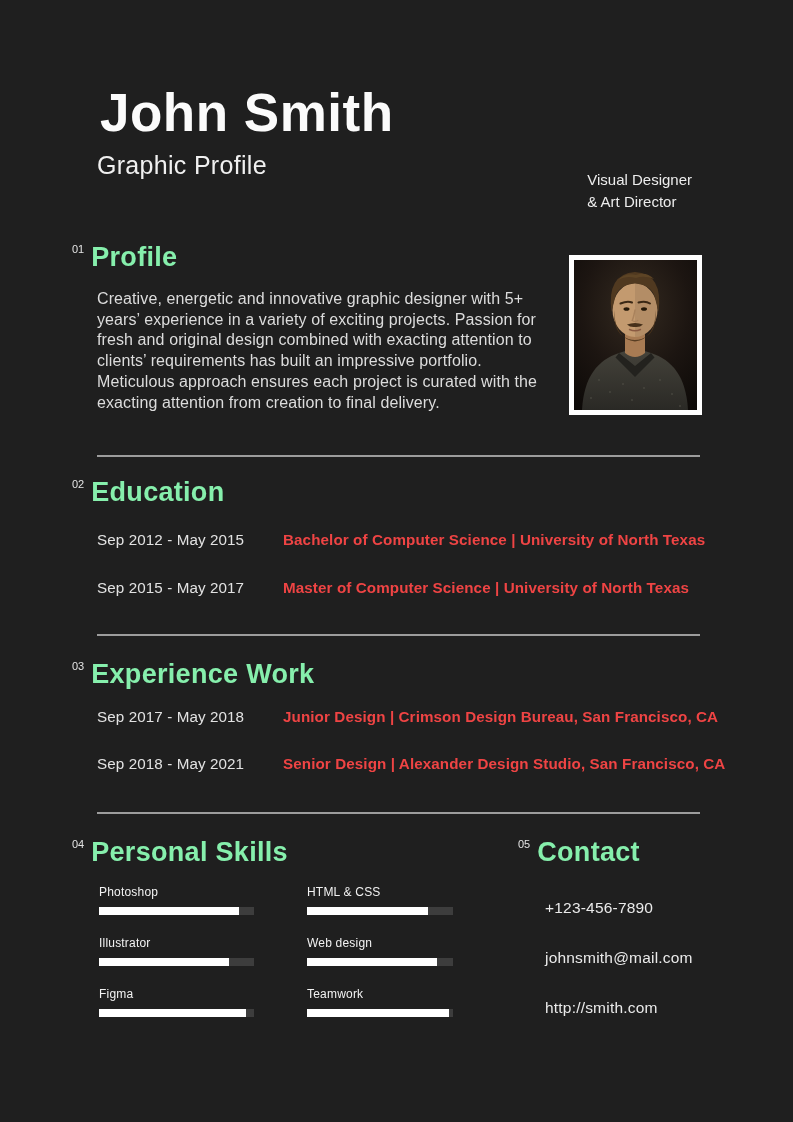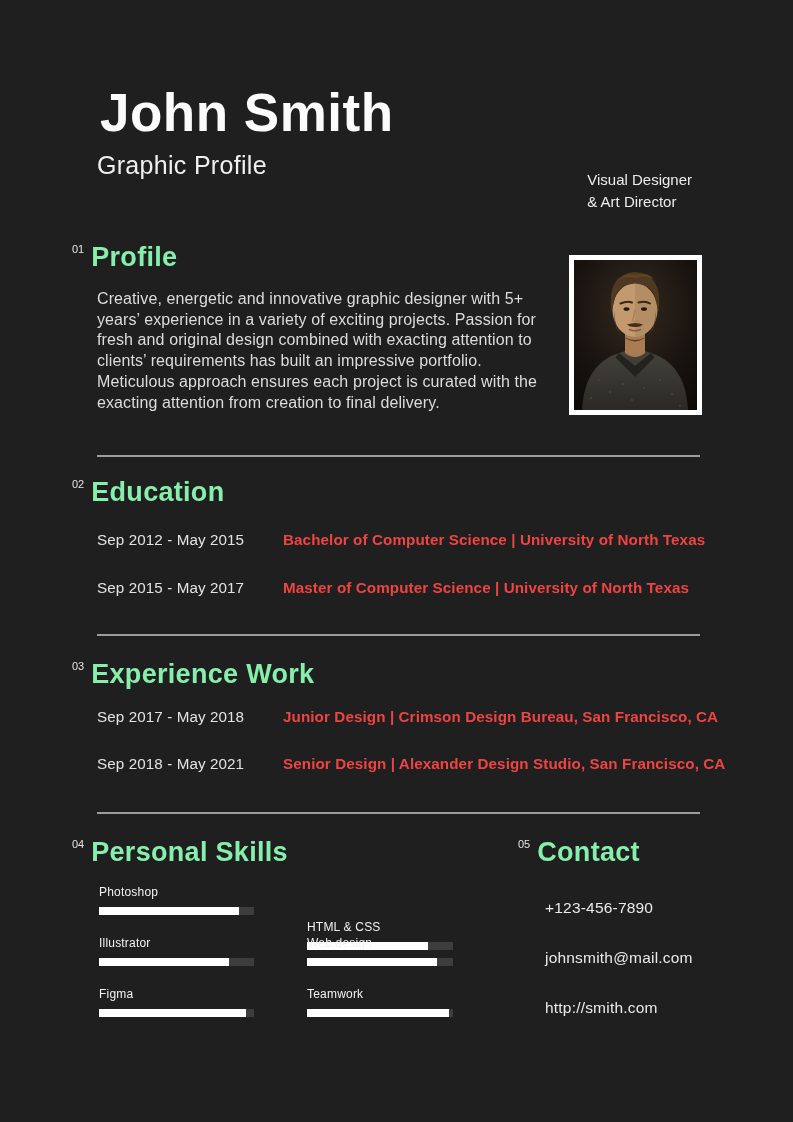--- a/index.html
+++ b/index.html
@@ -192,21 +192,21 @@
     <div class="bar">
         <div class="fill" style="width: 84%;"></div>
       </div>
   </div>
   <div class="skill col-l" style="left:99px; top:987px">
     <div class="label">Figma</div>
     <div class="bar">
         <div class="fill" style="width: 95%;"></div>
       </div>
   </div>
-  <div class="skill col-r" style="left:307px; top:920px">
+  <div class="skill col-r" style="left:307px; top:885px">
     <div class="label">HTML &amp; CSS</div>
     <div class="bar">
         <div class="fill" style="width: 83%;"></div>
       </div>
   </div>
   <div class="skill col-r" style="left:307px; top:936px">
     <div class="label">Web design</div>
     <div class="bar">
         <div class="fill" style="width: 89%;"></div>
       </div>

